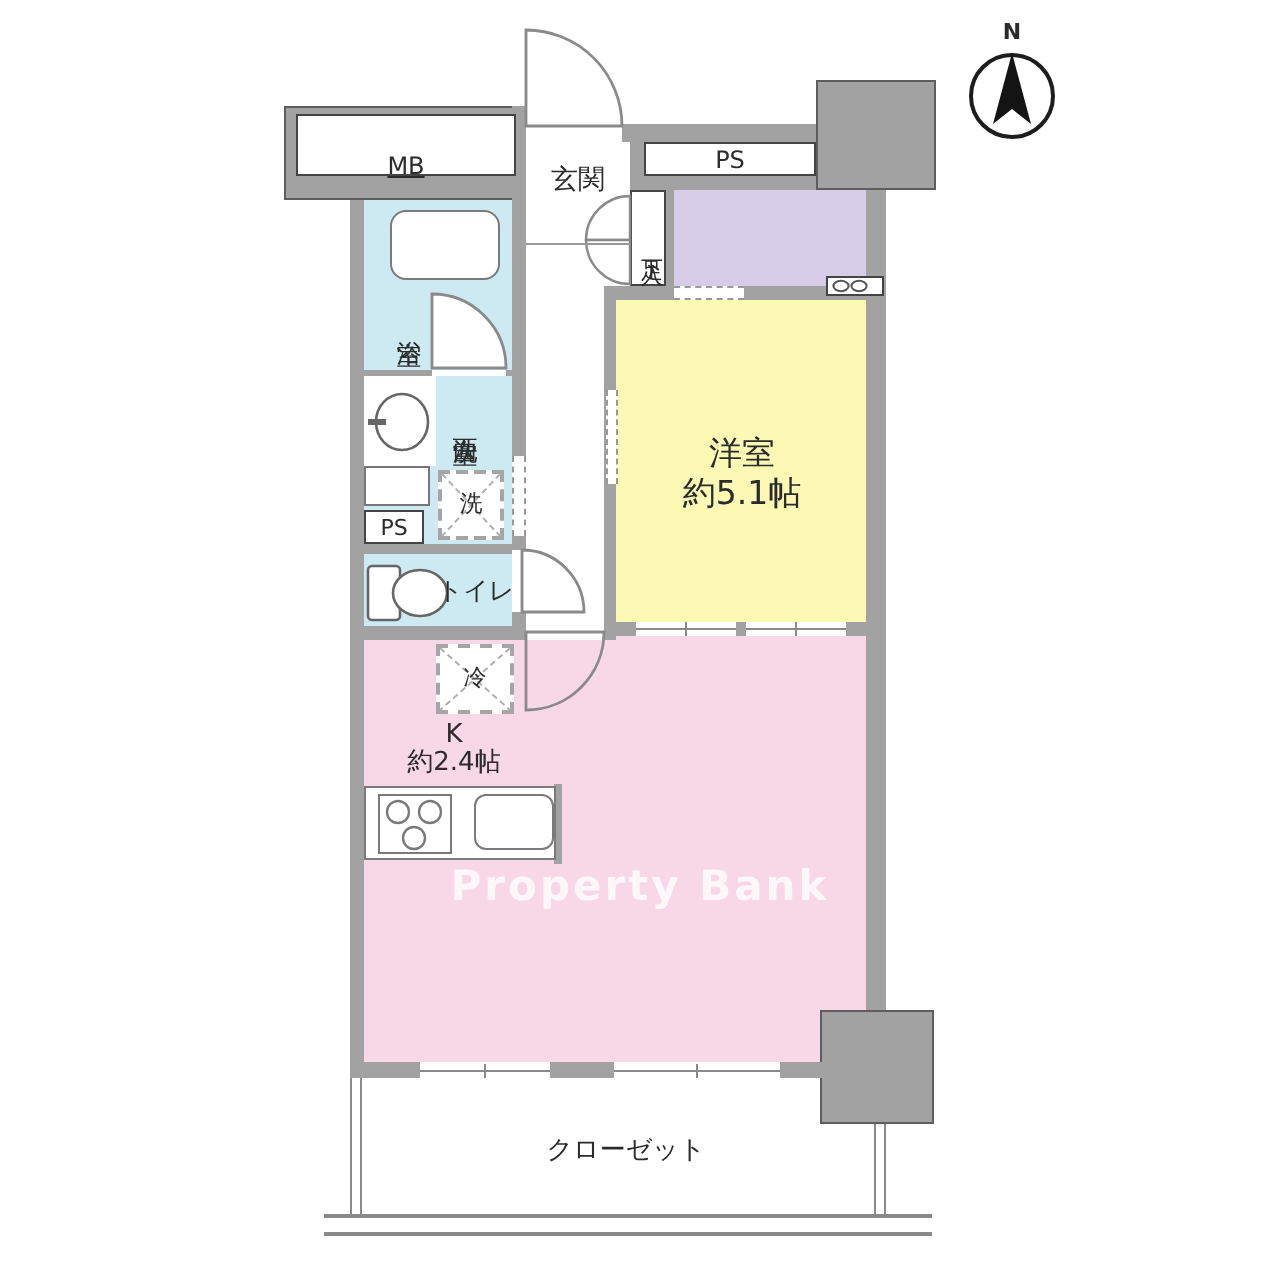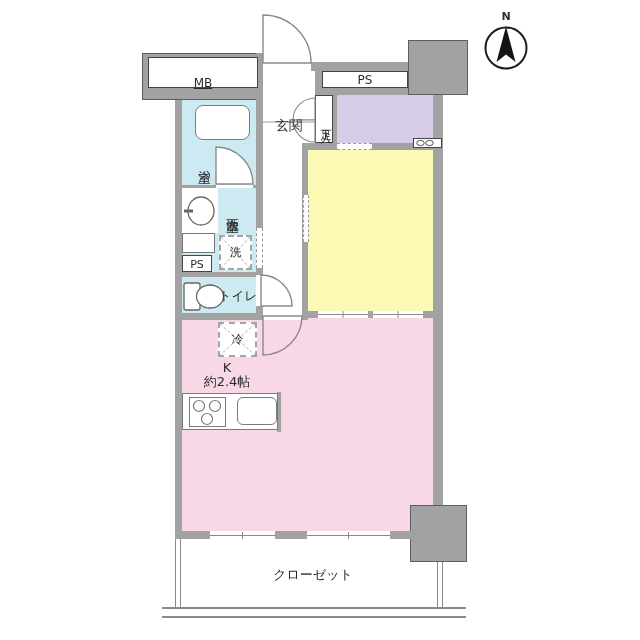--- a/index.html
+++ b/index.html
@@ -147,31 +147,36 @@
     </g>
     <g stroke="#8a8a8a" stroke-width="2">
       <line x1="162" y1="608" x2="466" y2="608"></line>
       <line x1="162" y1="617" x2="466" y2="617"></line>
     </g>
 
     <circle cx="506" cy="48" r="20.5" fill="#fff" stroke="#1d1d1d" stroke-width="2"></circle>
     <polygon points="506,26.5 515.5,62 506,54.5 496.5,62" fill="#141414"></polygon>
   </svg>
 
+  <div class="wm" style="left:320px;top:443px;font-size:21px;">Property Bank</div>
 
   <div class="label" style="left:506px;top:16px;font-size:11px;font-weight:bold;">N</div>
   <div class="label" style="left:203px;top:83px;font-size:12px;text-decoration:underline;">MB</div>
   <div class="label" style="left:365px;top:80px;font-size:12px;">PS</div>
-  <div class="label" style="left:289px;top:90px;font-size:13.5px;margin-top:36px;">玄関</div>
+  <div class="label" style="left:289px;top:90px;font-size:13.5px;">玄関</div>
   <div class="vlabel" style="left:324.5px;top:122px;font-size:11px;">下足入</div>
   <div class="vlabel" style="left:204px;top:161px;font-size:12.5px;">浴室</div>
   <div class="vlabel" style="left:232px;top:210px;font-size:12.5px;">洗面室</div>
   <div class="label" style="left:235.5px;top:252px;font-size:11.5px;">洗</div>
   <div class="label" style="left:197px;top:264px;font-size:11px;">PS</div>
   <div class="label" style="left:238px;top:296px;font-size:12.5px;">トイレ</div>
+  <div class="label center" style="left:371px;top:237px;font-size:16.5px;line-height:20px;">
+    <div>洋室</div>
+    <div>約5.1帖</div>
+  </div>
   <div class="label" style="left:237.5px;top:339px;font-size:11.5px;">冷</div>
   <div class="label center" style="left:227px;top:375px;font-size:13px;line-height:14px;">
     <div>K</div>
     <div>約2.4帖</div>
   </div>
   <div class="label" style="left:313px;top:575px;font-size:13px;">クローゼット</div>
 
 </div>
 
 </body></html>

